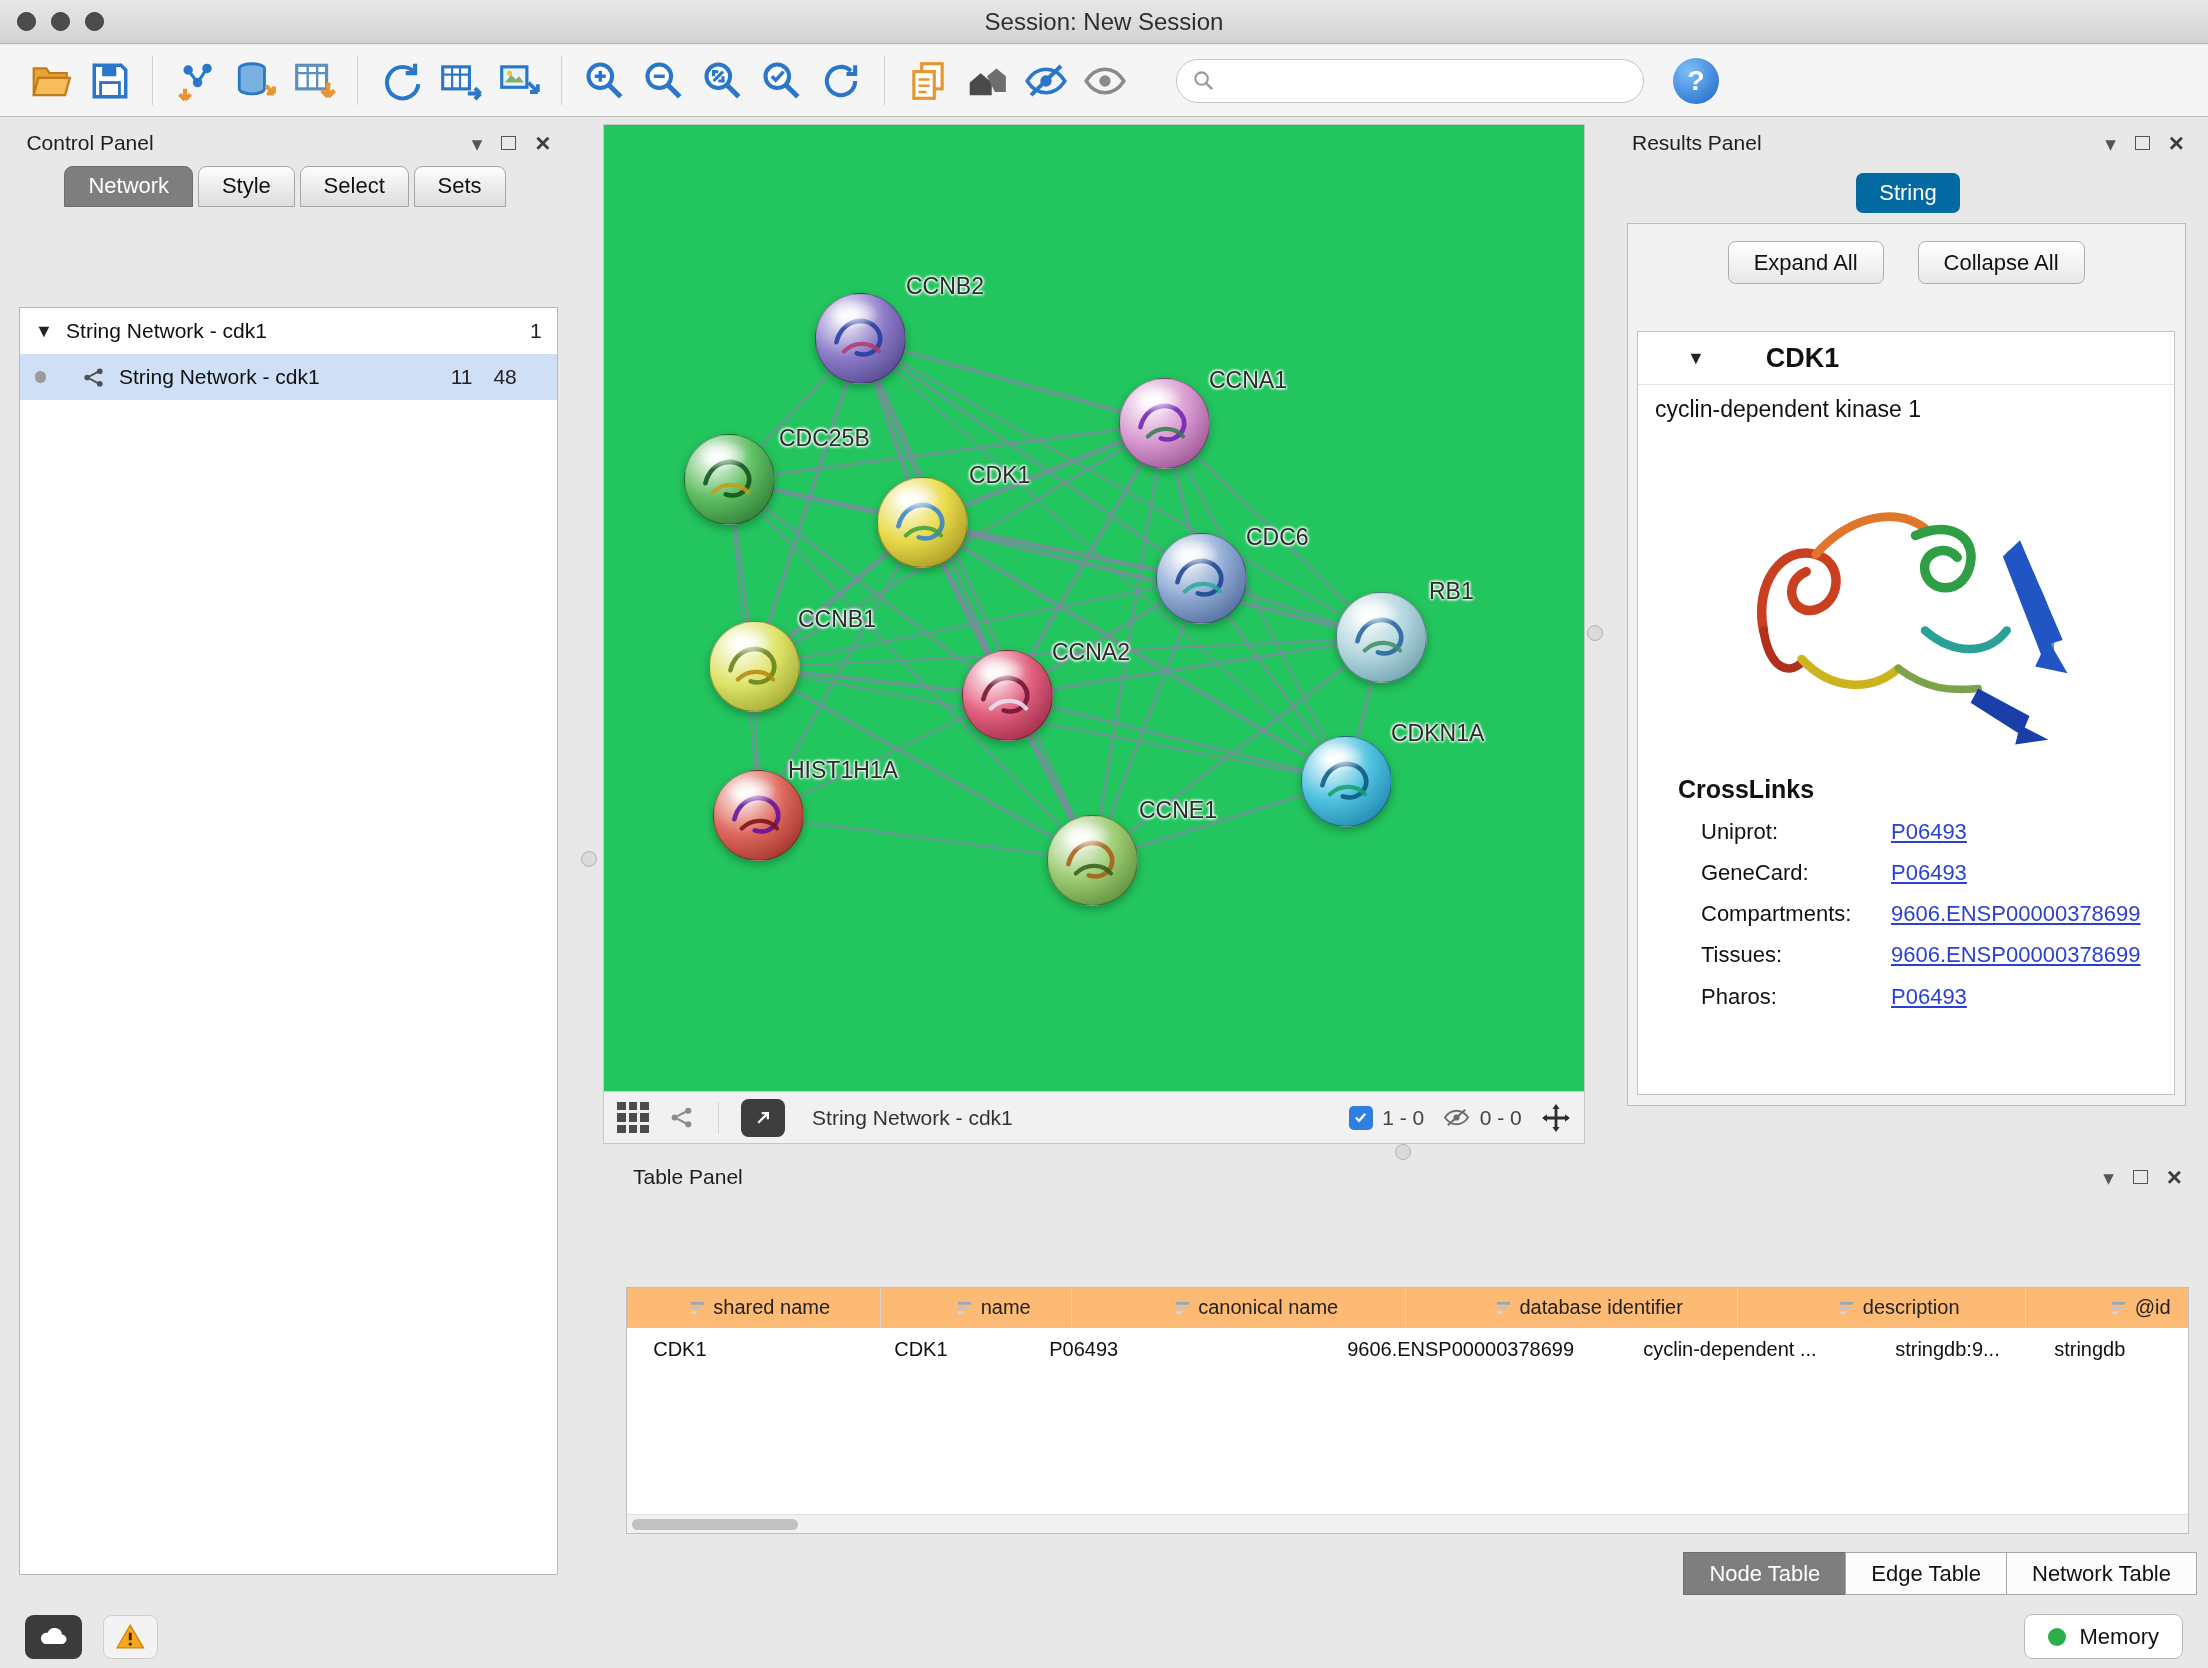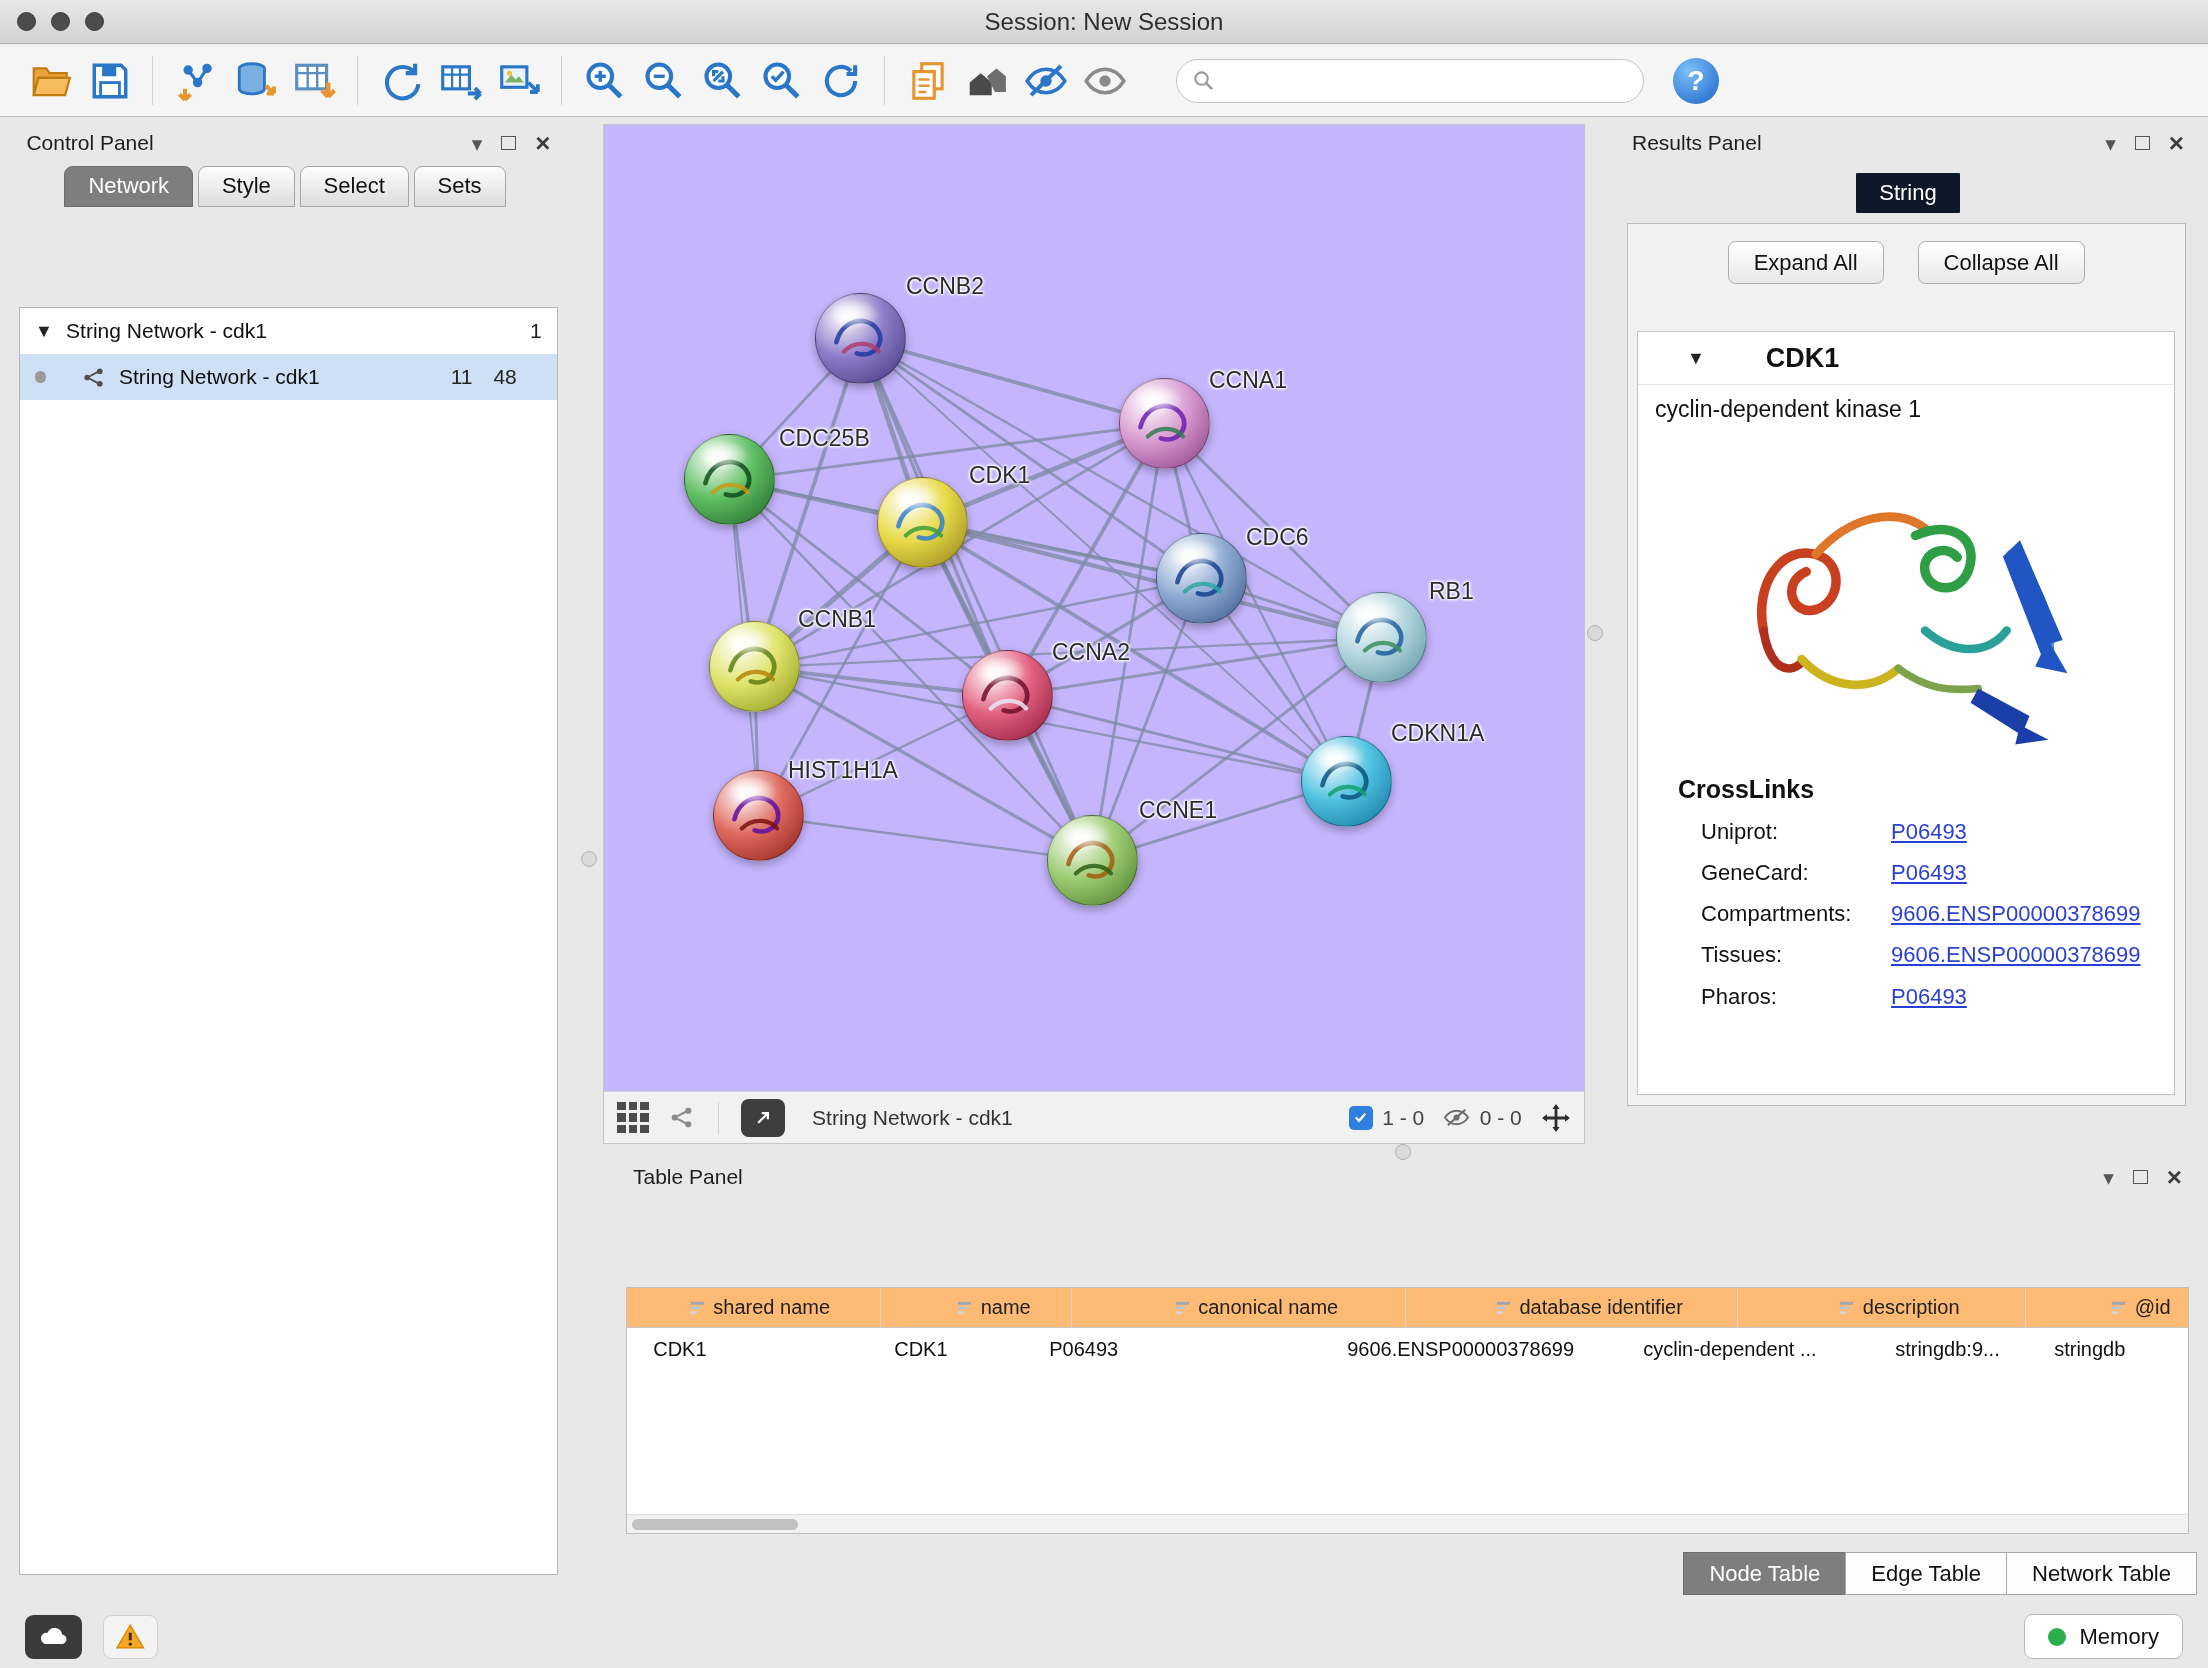--- a/index.html
+++ b/index.html
@@ -36,38 +36,38 @@
   .cp-sub{height:51px;display:flex;align-items:center;padding:0 19px;font-size:21px;color:#222;gap:17px;}
   .cp-sub .txt{flex:1;text-align:center;}
   .cp-body{position:absolute;left:7.6px;right:7.6px;top:183px;bottom:7.6px;background:#fff;border:1px solid #b7b7b7;}
   .trow{height:46px;display:flex;align-items:center;font-size:21px;color:#101010;padding:0 15px;gap:13.3px;}
   .trow.sel{background:#cfe0f6;}
   .caret{font-size:18px;color:#222;}
   .bullet{width:11.4px;height:11.4px;border-radius:50%;background:#9a9a9a;flex:0 0 auto;}
   .tnum{color:#222;}
 
   
-  #netview{position:absolute;left:603px;top:124px;width:982px;height:1020px;background:#c4b5fd;border:1px solid #c6c6c6;}
+  #netview{position:absolute;left:603px;top:124px;width:982px;height:1020px;background:#22c55e;border:1px solid #c6c6c6;}
   #graph{position:absolute;left:0;top:0;right:0;bottom:52px;overflow:hidden;}
   #edges{position:absolute;left:0;top:0;width:100%;height:100%;}
   .gnode{position:absolute;width:91px;height:91px;border-radius:50%;border:1px solid rgba(0,0,0,.3);box-shadow:0 3.8px 8.6px rgba(0,0,0,.28);}
   .gnode svg{position:absolute;left:0;top:0;width:100%;height:100%;}
   .gloss{position:absolute;left:13%;top:6%;width:58%;height:34%;border-radius:50%;background:radial-gradient(ellipse at center,rgba(255,255,255,.95),rgba(255,255,255,0) 70%);pointer-events:none;}
   .glabel{position:absolute;font-size:23px;color:#2c2c2c;white-space:nowrap;text-shadow:0 1px 2.9px #fff,0 -1px 2.9px #fff,1px 0 2.9px #fff,-1px 0 2.9px #fff;}
   .nfoot{position:absolute;left:0;right:0;bottom:0;height:52px;background:#f1f1f1;border-top:1px solid #cfcfcf;display:flex;align-items:center;padding:0 13.3px;gap:19px;font-size:21px;color:#444;}
   .gridico{display:grid;grid-template-columns:repeat(3,8.6px);grid-gap:2.9px;}
   .gridico i{width:8.6px;height:8.6px;background:#4c4c4c;display:block;}
   .darkbtn{width:44px;height:38px;background:#3e3e3e;border-radius:7.6px;display:flex;align-items:center;justify-content:center;}
   .nfoot .title{margin-left:7.6px;color:#333;}
   .cbx{width:24px;height:24px;background:#2f7fe0;border-radius:4.8px;display:flex;align-items:center;justify-content:center;}
   .fgroup{display:flex;align-items:center;gap:9.5px;}
 
   
   #results{position:absolute;left:1617px;top:124px;width:582px;height:995px;}
-  .badge{margin:11.4px auto 0;width:max-content;background:#0f172a;color:#fff;font-size:22px;padding:6.7px 23px;border-radius:1px;}
+  .badge{margin:11.4px auto 0;width:max-content;background:#0369a1;color:#fff;font-size:22px;padding:6.7px 23px;border-radius:7px;}
   .rbox{position:absolute;left:9.5px;right:13.3px;top:99px;bottom:13.3px;background:#f1f1f1;border:1px solid #bcbcbc;}
   .rbtns{display:flex;justify-content:center;gap:34px;padding:17px 0 15px;}
   .rbtn{font-size:22px;padding:7.6px 25px;background:linear-gradient(#ffffff,#e8e8e8);border:1px solid #adadad;border-radius:7.6px;color:#111;}
   .rinner{position:absolute;left:9.5px;right:9.5px;top:107px;bottom:9.5px;background:#fff;border:1px solid #c3c3c3;overflow:hidden;}
   .rsec-h{display:flex;align-items:center;padding:11.4px 19px 9.5px 49px;gap:61px;border-bottom:1px solid #e4e4e4;}
   .gene{font-size:27px;font-weight:bold;color:#111;}
   .rdesc{font-size:23px;padding:11.4px 17px;color:#111;}
   .ribbon{display:block;margin:15px auto 7.6px;}
   .xl-title{font-size:25px;font-weight:bold;padding:13.3px 0 7.6px 40px;color:#111;}
   .xrow{display:flex;font-size:22px;padding:7.6px 0 7.6px 63px;align-items:center;}

